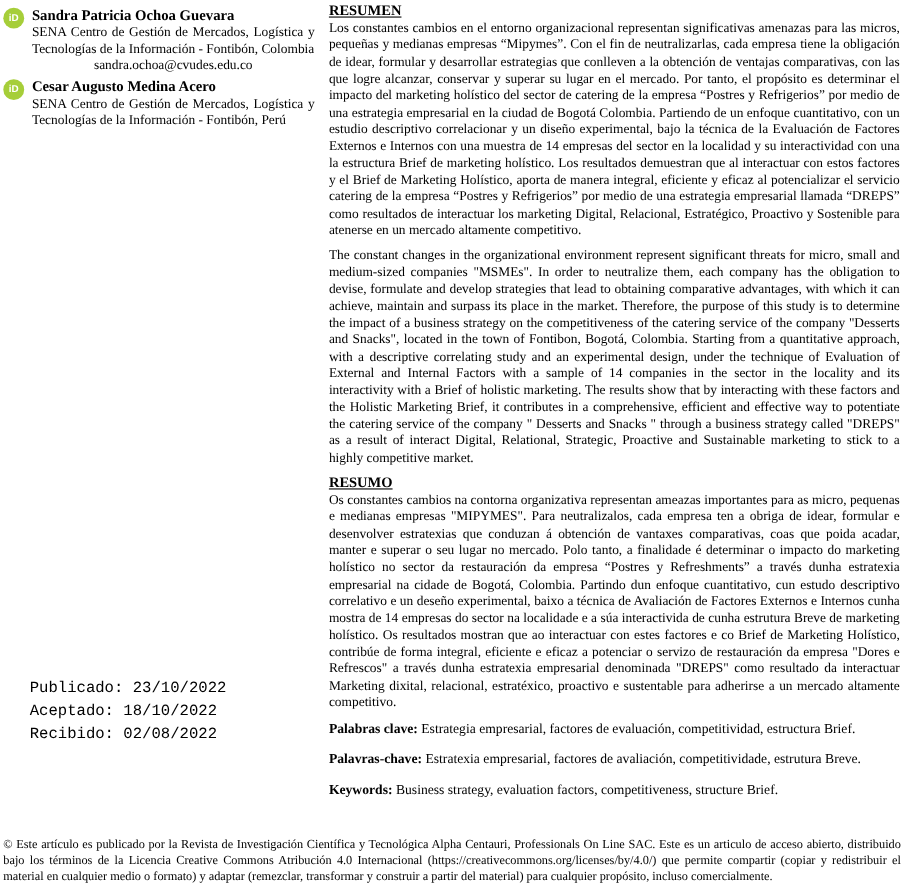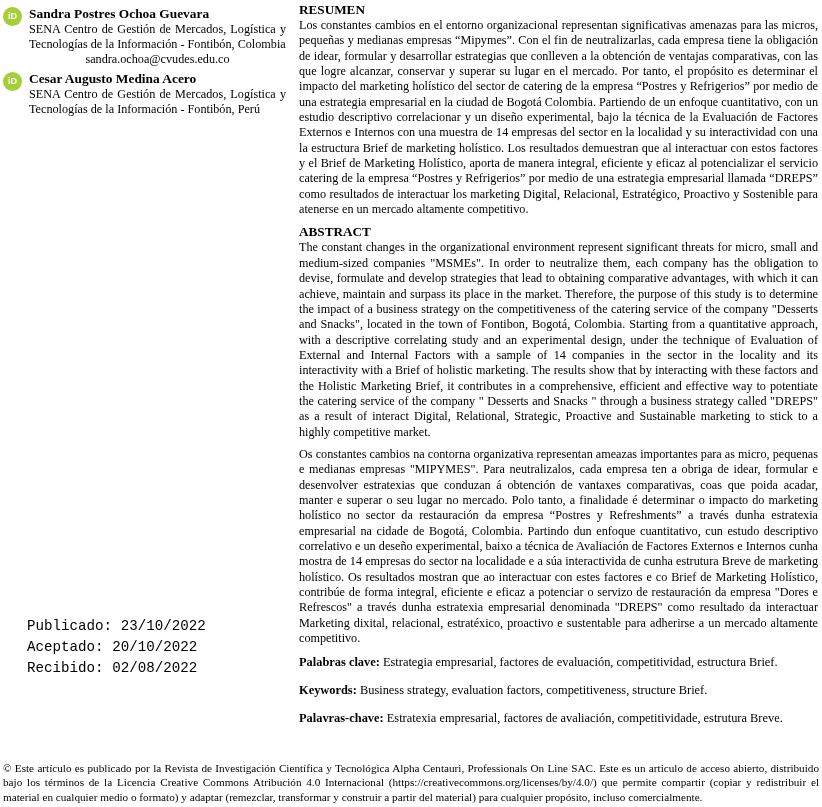--- a/index.html
+++ b/index.html
@@ -76,20 +76,21 @@
   
   .main-col {
     position: absolute;
     left: 299px; top: 2px; width: 519px;
   }
   .sec-heading {
     margin: 0;
     font-size: 13.2px;
     font-weight: bold;
     line-height: 16px;
+    text-decoration: underline;
   }
   .sec-body {
     margin: 0;
     font-size: 12.2px;
     line-height: 15.35px;
     text-align: justify;
   }
   .section + .section { margin-top: 7px; }
   .kw-block { margin-top: 9px; }
   .kw-line {
@@ -111,62 +112,62 @@
 </head>
 <body>
 
 <div class="page">
 
   <aside class="left-col">
 
     <div class="author">
       <span class="orcid-badge">iD</span>
       <div class="author-text">
-        <div class="author-name">Sandra Postres Ochoa Guevara</div>
+        <div class="author-name">Sandra Patricia Ochoa Guevara</div>
         <div class="author-aff">SENA Centro de Gestión de Mercados, Logística y Tecnologías de la Información - Fontibón, Colombia</div>
         <div class="author-email">sandra.ochoa@cvudes.edu.co</div>
       </div>
     </div>
 
     <div class="author">
       <span class="orcid-badge">iD</span>
       <div class="author-text">
         <div class="author-name">Cesar Augusto Medina Acero</div>
         <div class="author-aff">SENA Centro de Gestión de Mercados, Logística y Tecnologías de la Información - Fontibón, Perú</div>
       </div>
     </div>
 
   </aside>
 
   <div class="dates-block">
     <div>Publicado: 23/10/2022</div>
-    <div>Aceptado: 20/10/2022</div>
+    <div>Aceptado: 18/10/2022</div>
     <div>Recibido: 02/08/2022</div>
   </div>
 
 
   <main class="main-col">
 
     <section class="section">
       <h2 class="sec-heading">RESUMEN</h2>
       <p class="sec-body">Los constantes cambios en el entorno organizacional representan significativas amenazas para las micros, pequeñas y medianas empresas “Mipymes”. Con el fin de neutralizarlas, cada empresa tiene la obligación de idear, formular y desarrollar estrategias que conlleven a la obtención de ventajas comparativas, con las que logre alcanzar, conservar y superar su lugar en el mercado. Por tanto, el propósito es determinar el impacto del marketing holístico del sector de catering de la empresa “Postres y Refrigerios” por medio de una estrategia empresarial en la ciudad de Bogotá Colombia. Partiendo de un enfoque cuantitativo, con un estudio descriptivo correlacionar y un diseño experimental, bajo la técnica de la Evaluación de Factores Externos e Internos con una muestra de 14 empresas del sector en la localidad y su interactividad con una la estructura Brief de marketing holístico. Los resultados demuestran que al interactuar con estos factores y el Brief de Marketing Holístico, aporta de manera integral, eficiente y eficaz al potencializar el servicio catering de la empresa “Postres y Refrigerios” por medio de una estrategia empresarial llamada “DREPS” como resultados de interactuar los marketing Digital, Relacional, Estratégico, Proactivo y Sostenible para atenerse en un mercado altamente competitivo.</p>
     </section>
 
     <section class="section">
-      <h2 class="sec-heading">ABSTRACT</h2>
       <p class="sec-body">The constant changes in the organizational environment represent significant threats for micro, small and medium-sized companies "MSMEs". In order to neutralize them, each company has the obligation to devise, formulate and develop strategies that lead to obtaining comparative advantages, with which it can achieve, maintain and surpass its place in the market. Therefore, the purpose of this study is to determine the impact of a business strategy on the competitiveness of the catering service of the company "Desserts and Snacks", located in the town of Fontibon, Bogotá, Colombia. Starting from a quantitative approach, with a descriptive correlating study and an experimental design, under the technique of Evaluation of External and Internal Factors with a sample of 14 companies in the sector in the locality and its interactivity with a Brief of holistic marketing. The results show that by interacting with these factors and the Holistic Marketing Brief, it contributes in a comprehensive, efficient and effective way to potentiate the catering service of the company " Desserts and Snacks " through a business strategy called "DREPS" as a result of interact Digital, Relational, Strategic, Proactive and Sustainable marketing to stick to a highly competitive market.</p>
     </section>
 
     <section class="section">
+      <h2 class="sec-heading">RESUMO</h2>
       <p class="sec-body">Os constantes cambios na contorna organizativa representan ameazas importantes para as micro, pequenas e medianas empresas "MIPYMES". Para neutralizalos, cada empresa ten a obriga de idear, formular e desenvolver estratexias que conduzan á obtención de vantaxes comparativas, coas que poida acadar, manter e superar o seu lugar no mercado. Polo tanto, a finalidade é determinar o impacto do marketing holístico no sector da restauración da empresa “Postres y Refreshments” a través dunha estratexia empresarial na cidade de Bogotá, Colombia. Partindo dun enfoque cuantitativo, cun estudo descriptivo correlativo e un deseño experimental, baixo a técnica de Avaliación de Factores Externos e Internos cunha mostra de 14 empresas do sector na localidade e a súa interactivida de cunha estrutura Breve de marketing holístico. Os resultados mostran que ao interactuar con estes factores e co Brief de Marketing Holístico, contribúe de forma integral, eficiente e eficaz a potenciar o servizo de restauración da empresa "Dores e Refrescos" a través dunha estratexia empresarial denominada "DREPS" como resultado da interactuar Marketing dixital, relacional, estratéxico, proactivo e sustentable para adherirse a un mercado altamente competitivo.</p>
     </section>
 
     <div class="kw-block">
       <p class="kw-line"><span class="kw-label">Palabras clave:</span><span> Estrategia empresarial, factores de evaluación, competitividad, estructura Brief.</span></p>
+      <p class="kw-line"><span class="kw-label">Palavras-chave:</span><span> Estratexia empresarial, factores de avaliación, competitividade, estrutura Breve.</span></p>
       <p class="kw-line"><span class="kw-label">Keywords:</span><span> Business strategy, evaluation factors, competitiveness, structure Brief.</span></p>
-      <p class="kw-line"><span class="kw-label">Palavras-chave:</span><span> Estratexia empresarial, factores de avaliación, competitividade, estrutura Breve.</span></p>
     </div>
 
   </main>
 
   <footer class="license-footer">© Este artículo es publicado por la Revista de Investigación Científica y Tecnológica Alpha Centauri, Professionals On Line SAC. Este es un articulo de acceso abierto, distribuido bajo los términos de la Licencia Creative Commons Atribución 4.0 Internacional (https://creativecommons.org/licenses/by/4.0/) que permite compartir (copiar y redistribuir el material en cualquier medio o formato) y adaptar (remezclar, transformar y construir a partir del material) para cualquier propósito, incluso comercialmente.</footer>
 
 </div>
 
 </body></html>

